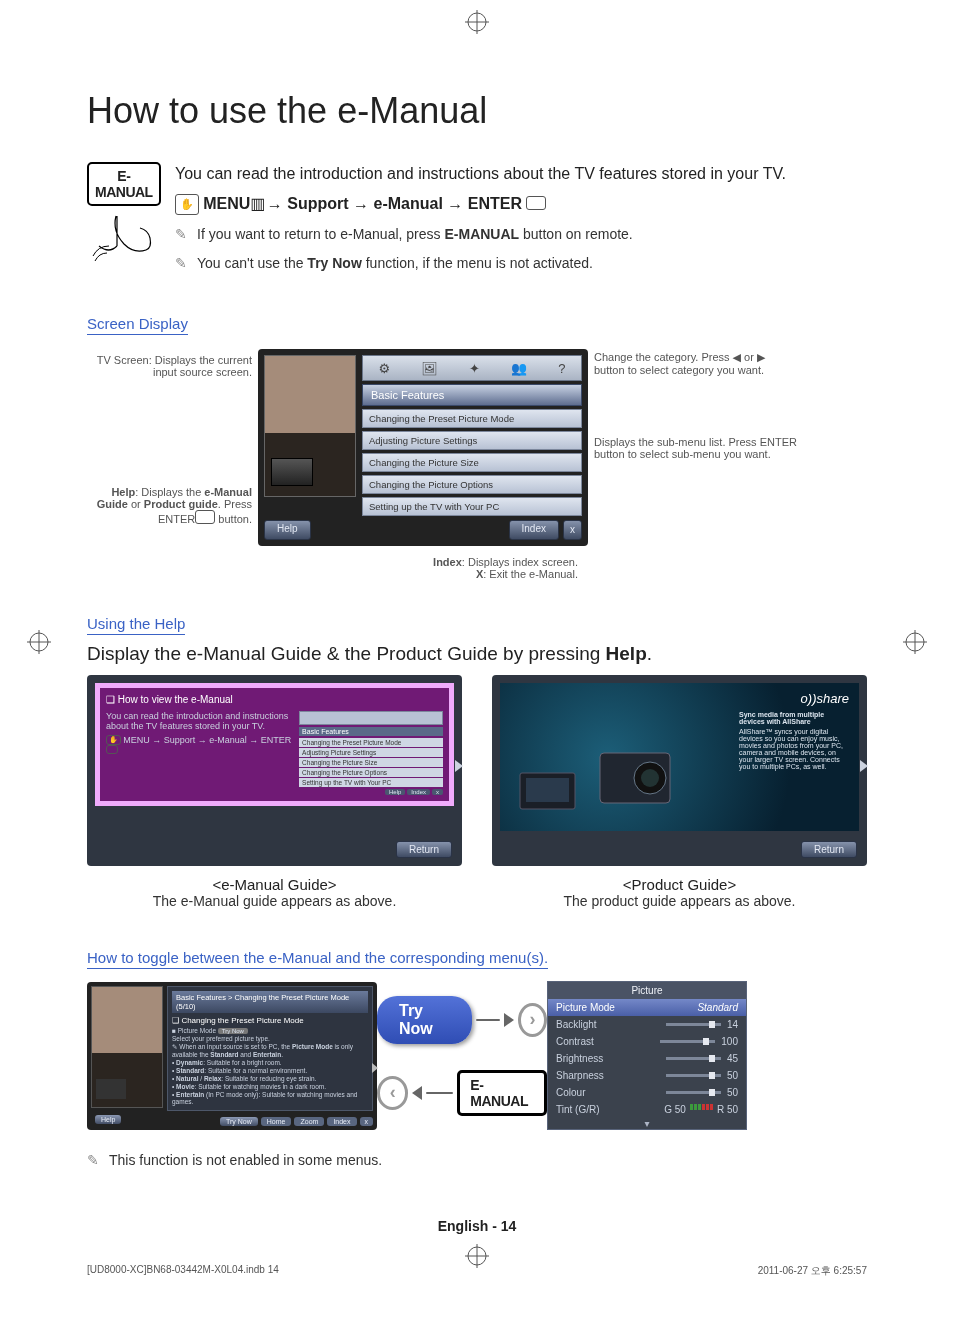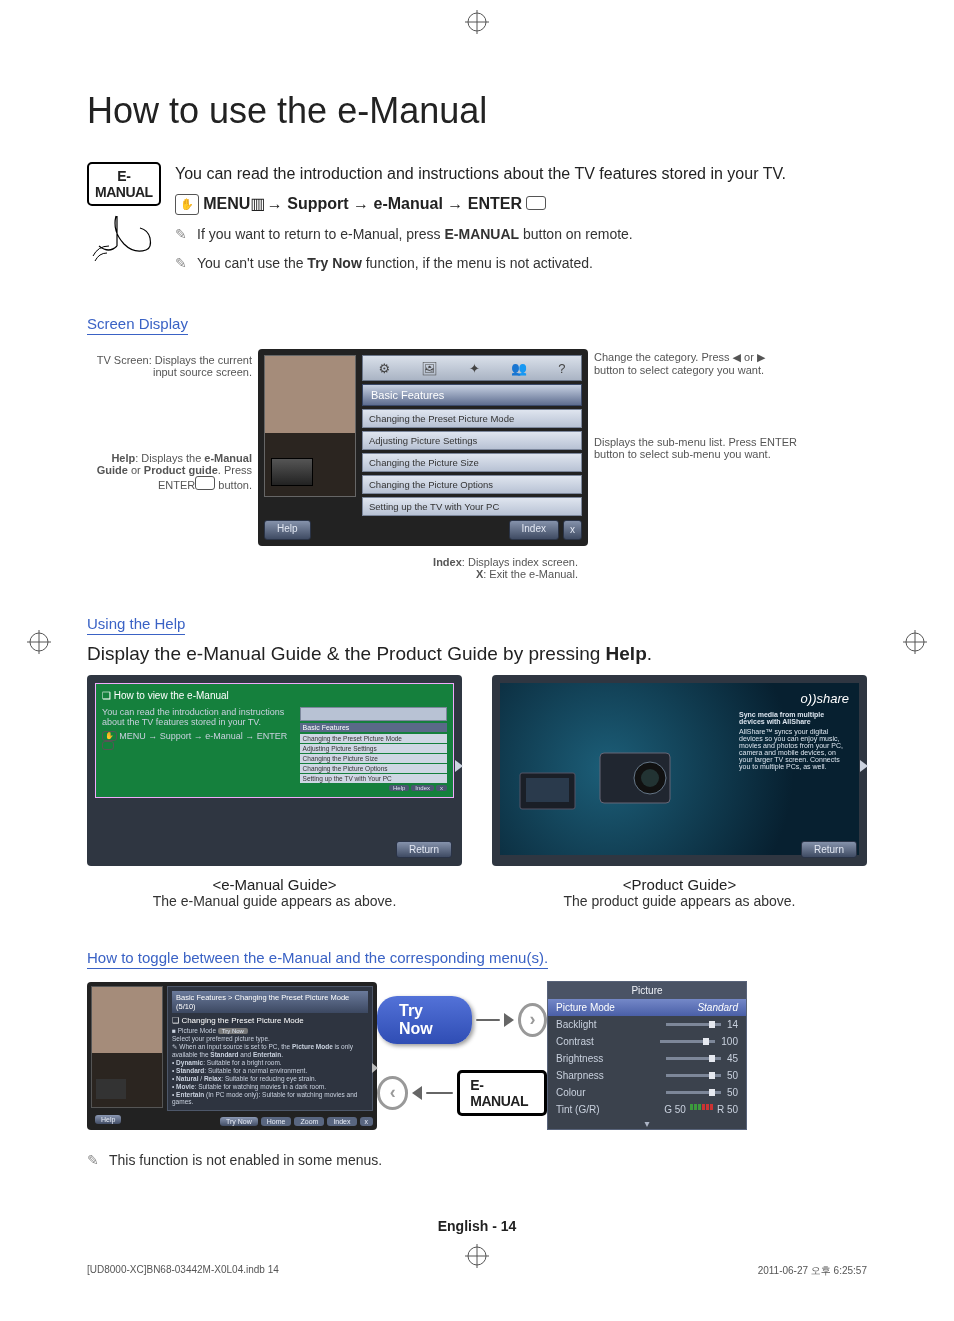--- a/index.html
+++ b/index.html
@@ -61,21 +61,21 @@
     margin-top: 35px;
   }
   .small { font-size: 12px; color:#444; line-height:1.4; }
 
   
   .sd-wrap { display:flex; margin-top:14px; gap:6px; }
   .sd-left { width:165px; text-align:right; font-size:11px; color:#555; }
   .sd-center { width:330px; }
   .sd-right { width:205px; font-size:11px; color:#555; }
   .sd-left .c1 { margin-top:5px; }
-  .sd-left .c2 { margin-top:74px; }
+  .sd-left .c2 { margin-top:108px; }
 
   .tv-frame { background:#222; border-radius:4px; padding:6px; }
   .tv-inner { display:flex; gap:6px; }
   .tv-pic {
     width:90px; height:140px;
     background: linear-gradient(#a58c7a 55%, #2b2520 55%);
     border:1px solid #666;
     position:relative;
   }
   .tv-pic::after{
@@ -113,36 +113,36 @@
   .dual { display:flex; gap:30px; margin-top:10px; }
   .panel { flex:1; }
   .panel-frame {
     background:#2f3641; border-radius:4px; padding:8px;
     height:175px; position:relative; color:#ccd3df; font-size:9px;
   }
   .panel-frame .rtn {
     position:absolute; right:10px; bottom:8px;
   }
   .emg-body {
-    background:#15803d; border:1px solid #f0abfc; padding:6px;
+    background:#701a75; border:5px solid #f0abfc; padding:6px;
     font-size:9px; color:#c9d1de;
   }
   .emg-body .t { font-size:10px; color:#fff; }
   .emg-flex { display:flex; gap:6px; margin-top:6px; }
   .emg-mini {
     flex:1;
   }
   .mini-ic { background:#b8c2d4; height:12px; border:1px solid #7c879c; margin-bottom:2px;}
   .mini-cat { background:#5a6988; color:#fff; font-size:7px; padding:1px 3px; margin-bottom:2px;}
   .mini-row { background:#cfd7e4; font-size:6.5px; color:#333; padding:1px 3px; margin-bottom:1px;}
   .mini-bot { display:flex; gap:2px; justify-content:flex-end; margin-top:2px;}
   .mini-pill{ background:#4a5670; color:#dde4f0; font-size:6px; border-radius:2px; padding:0 4px;}
 
   .pg-scene {
-    height:172px;
+    height:148px;
     background: radial-gradient(circle at 30% 50%, #1c5e78, #072030 70%);
     position:relative;
   }
   .pg-label { position:absolute; right:10px; top:8px; color:#fff; font-style:italic; font-size:13px; }
   .pg-box { position:absolute; right:10px; top:28px; width:110px; font-size:7px; color:#dbe4ee; }
   .pg-tri {
     position:absolute; right:-1px; top:85px;
     width:0;height:0;border-top:6px solid transparent;border-bottom:6px solid transparent;border-left:8px solid #ccd3df;
   }
 

